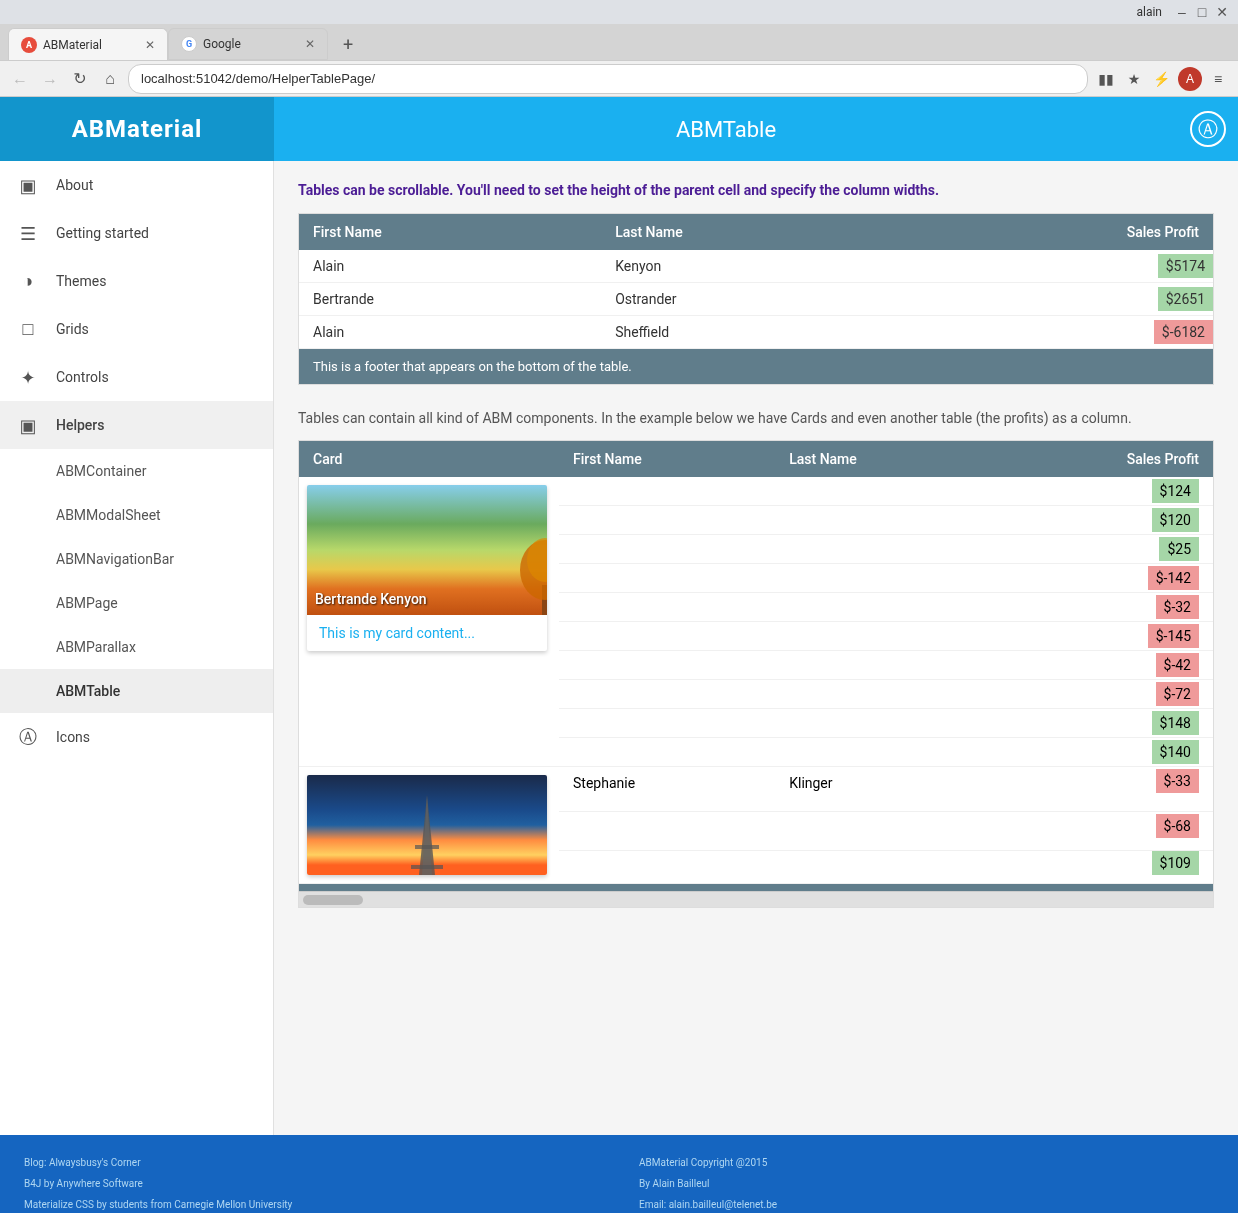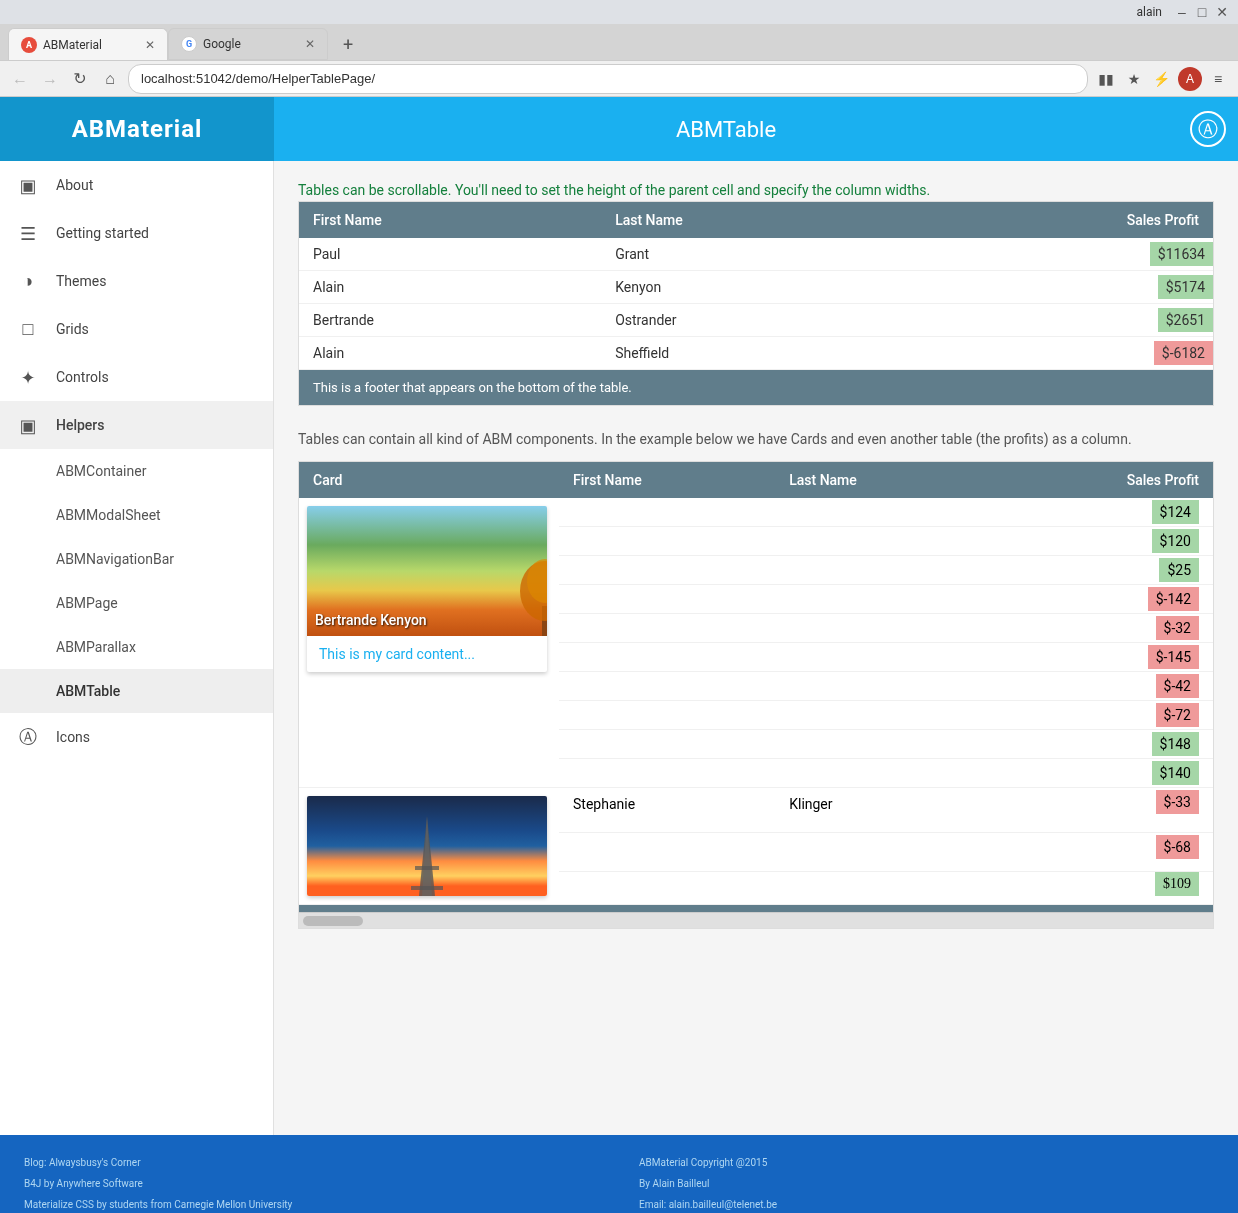--- a/index.html
+++ b/index.html
@@ -39,21 +39,21 @@
     .sidebar { width: 274px; background: white; border-right: 1px solid #e0e0e0; overflow-y: auto; flex-shrink: 0; }
     .sidebar-item { display: flex; align-items: center; gap: 16px; padding: 0 16px; height: 48px; cursor: pointer; color: #444; font-size: 14px; }
     .sidebar-item.active { background: #f0f0f0; font-weight: 500; }
     .sidebar-icon { width: 24px; height: 24px; display: flex; align-items: center; justify-content: center; color: #555; font-size: 18px; flex-shrink: 0; }
     .sidebar-submenu { padding-left: 0; }
     .sidebar-subitem { display: flex; align-items: center; padding: 0 16px 0 56px; height: 44px; cursor: pointer; color: #555; font-size: 14px; }
     .sidebar-subitem.active { background: #eeeeee; color: #333; font-weight: 500; }
 
     
     .content { flex: 1; overflow-y: auto; padding: 20px 24px; background: #f5f5f5; }
-    .description { color: #15803d; font-size: 14px; line-height: 1.4; }
+    .description { color: #4c1d95; font-size: 14px; margin-bottom: 12px; line-height: 1.4; font-weight: bold; }
     .description-dark { color: #555; font-size: 14px; margin-bottom: 12px; line-height: 1.4; }
 
     
     .table-wrapper { background: white; margin-bottom: 24px; overflow: hidden; border: 1px solid #ddd; position: relative; }
     .scroll-table-wrapper { overflow-x: auto; overflow-y: auto; max-height: 220px; position: relative; }
     .data-table { width: 100%; border-collapse: collapse; }
     .data-table thead th { background: #607d8b; color: white; padding: 10px 14px; text-align: left; font-weight: 500; font-size: 14px; white-space: nowrap; }
     .data-table thead th:last-child { text-align: right; }
     .data-table tbody td { padding: 8px 14px; border-bottom: 1px solid #f0f0f0; font-size: 14px; color: #333; }
     .data-table tbody td:last-child { text-align: right; }
@@ -205,25 +205,20 @@
         <div class="scroll-table-wrapper">
           <table class="data-table">
             <thead>
               <tr>
                 <th>First Name</th>
                 <th>Last Name</th>
                 <th style="text-align:right;">Sales Profit</th>
               </tr>
             </thead>
             <tbody id="table1-body">
-            <tr>
-                  <td>Paul</td>
-                  <td>Grant</td>
-                  <td style="text-align: right; padding: 0px;"><span class="profit-positive">$11634</span></td>
-                </tr>
                 <tr>
                   <td>Alain</td>
                   <td>Kenyon</td>
                   <td style="text-align: right; padding: 0px;"><span class="profit-positive">$5174</span></td>
                 </tr>
                 <tr>
                   <td>Bertrande</td>
                   <td>Ostrander</td>
                   <td style="text-align: right; padding: 0px;"><span class="profit-positive">$2651</span></td>
                 </tr>
@@ -339,21 +334,21 @@
                 <td style="text-align:right;padding:2px 14px;"><span class="profit-negative">$-33</span></td>
               </tr>
               <tr>
                 <td></td>
                   <td></td>
                 <td style="text-align:right;padding:2px 14px;"><span class="profit-negative">$-68</span></td>
               </tr>
               <tr>
                 <td></td>
                   <td></td>
-                <td style="text-align:right;padding:0 14px;font-family:Liberation Serif, serif;"><span class="profit-positive">$109</span></td>
+                <td style="text-align:right;padding:0 14px;"><span class="profit-positive">$109</span></td>
               </tr>
             </tbody>
           </table>
           <div class="table-footer">This is a footer that appears on the bottom of the table.</div>
         </div>
 
         <div style="height:16px;background:#e0e0e0;border-top:1px solid #ccc;display:flex;align-items:center;padding:0 4px;">
           <div style="width:60px;height:10px;background:#bbb;border-radius:5px;"></div>
         </div>
       </div>

